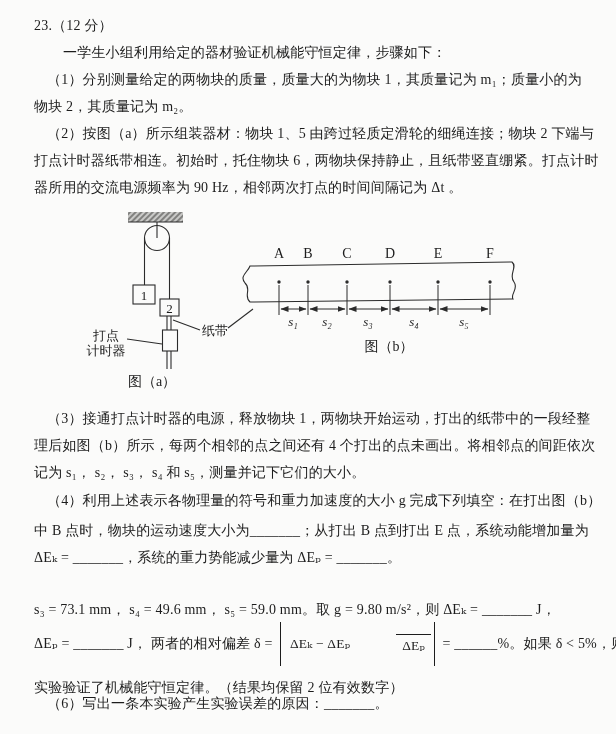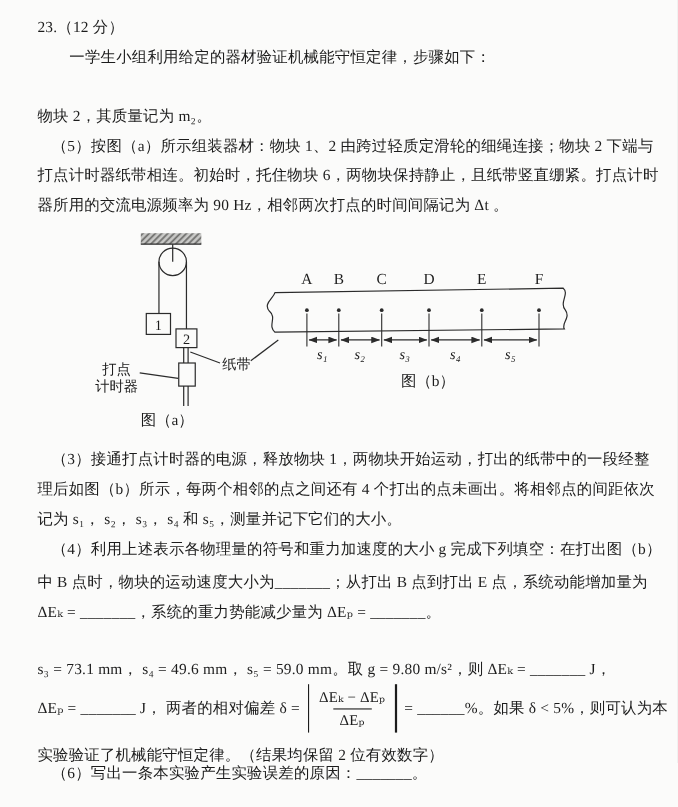--- a/index.html
+++ b/index.html
@@ -38,44 +38,46 @@
     align-items:center;
     margin:0 4px;
   }
   .absbar {
     width:1.3px; height:44px;
     background:#1c1c1c;
     margin:0 3px;
   }
   .stack {
     display:inline-flex;
-    flex-direction:column;
+    flex-direction:row;
     align-items:center;
     font-size:13.5px;
+    gap:40px;
   }
   .num { padding:0 6px 2px 6px; }
   .den { border-top:1.3px solid #1c1c1c; padding:2px 6px 0 6px; }
   .figs { position:absolute; left:0; top:205px; }
   .fig-stroke { stroke:#2b2b2b; stroke-width:1.1; fill:none; }
   .fig-white  { stroke:#2b2b2b; stroke-width:1.1; fill:#fbfbfa; }
   .fig-dot    { fill:#2b2b2b; stroke:none; }
   text.figtxt { font-size:13px; fill:#1c1c1c; stroke:none; font-family:"Liberation Serif","DejaVu Serif","DejaVu Sans",serif; }
   text.cap    { font-size:14px; }
   text.sub    { font-style:italic; }
   .dim { stroke:#2b2b2b; stroke-width:1; fill:none; }
 </style>
 </head>
 <body>
 
 <div class="page">
 
   <div class="line" style="top:12px">23.（12 分）</div>
   <div class="line ind2" style="top:39px">一学生小组利用给定的器材验证机械能守恒定律，步骤如下：</div>
+  <div class="line ind1" style="top:66px">（1）分别测量给定的两物块的质量，质量大的为物块 1，其质量记为 m₁；质量小的为</div>
   <div class="line" style="top:93px">物块 2，其质量记为 m₂。</div>
-  <div class="line ind1" style="top:120px">（5）按图（a）所示组装器材：物块 1、2 由跨过轻质定滑轮的细绳连接；物块 2 下端与</div>
+  <div class="line ind1" style="top:120px">（2）按图（a）所示组装器材：物块 1、5 由跨过轻质定滑轮的细绳连接；物块 2 下端与</div>
   <div class="line" style="top:147px">打点计时器纸带相连。初始时，托住物块 6，两物块保持静止，且纸带竖直绷紧。打点计时</div>
   <div class="line" style="top:174px">器所用的交流电源频率为 90 Hz，相邻两次打点的时间间隔记为 Δt 。</div>
 
   <div class="line ind1" style="top:405px">（3）接通打点计时器的电源，释放物块 1，两物块开始运动，打出的纸带中的一段经整</div>
   <div class="line" style="top:432px">理后如图（b）所示，每两个相邻的点之间还有 4 个打出的点未画出。将相邻点的间距依次</div>
   <div class="line" style="top:459px">记为 s₁， s₂， s₃， s₄ 和 s₅，测量并记下它们的大小。</div>
   <div class="line ind1" style="top:487px">（4）利用上述表示各物理量的符号和重力加速度的大小 g 完成下列填空：在打出图（b）</div>
   <div class="line" style="top:517px">中 B 点时，物块的运动速度大小为_______；从打出 B 点到打出 E 点，系统动能增加量为</div>
   <div class="line" style="top:544px">ΔEₖ = _______，系统的重力势能减少量为 ΔEₚ = _______。</div>
   <div class="line" style="top:596px">s₃ = 73.1 mm， s₄ = 49.6 mm， s₅ = 59.0 mm。取 g = 9.80 m/s²，则 ΔEₖ = _______ J，</div>

